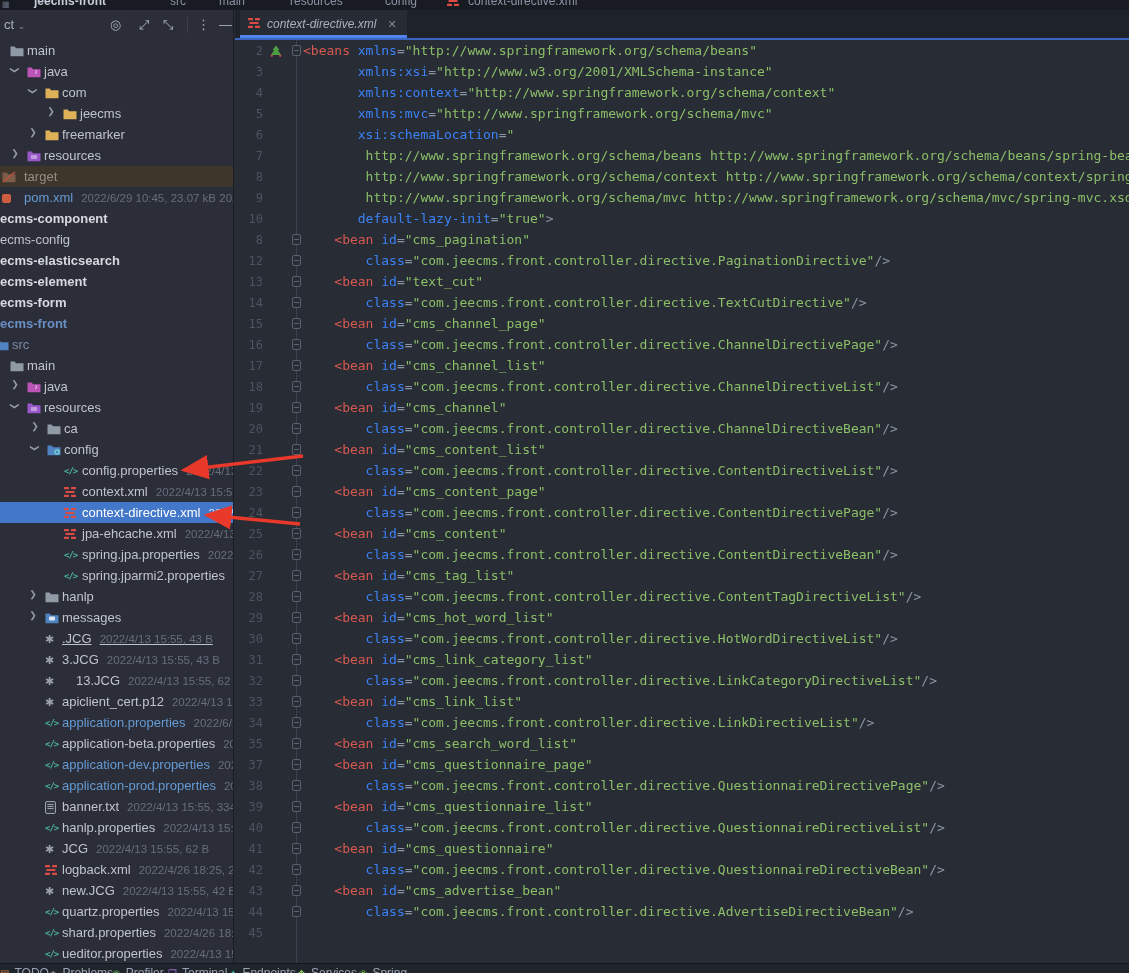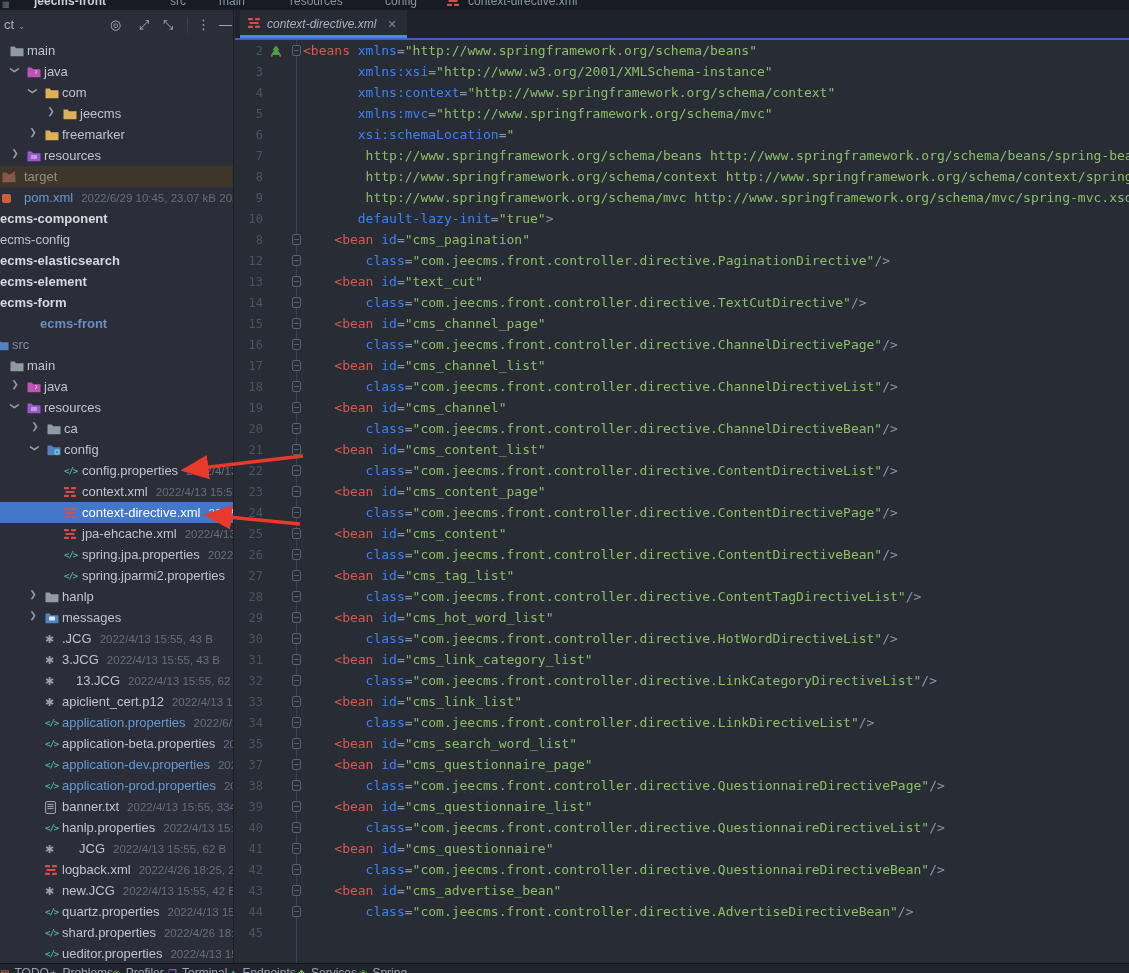--- a/index.html
+++ b/index.html
@@ -191,21 +191,21 @@
       <div class="tree-row">
         <span class="t-text" style="left: 0px;"><span class="lbl bold">ecms-elasticsearch</span></span>
       </div>
       <div class="tree-row">
         <span class="t-text" style="left: 0px;"><span class="lbl bold">ecms-element</span></span>
       </div>
       <div class="tree-row">
         <span class="t-text" style="left: 0px;"><span class="lbl bold">ecms-form</span></span>
       </div>
       <div class="tree-row">
-        <span class="t-text" style="left: 0px; padding-left: 40px;"><span class="lbl bold-blue">ecms-front</span></span>
+        <span class="t-text" style="left: 0px;"><span class="lbl bold-blue">ecms-front</span></span>
       </div>
       <div class="tree-row">
         <span class="t-icon" style="left: -5px;">
           <svg width="14" height="12" viewBox="0 0 14 12">
             <path d="M0.5 1.5 h4.2 l1.3 1.8 H13.5 v8 H0.5 z" fill="#4f83c2"></path>
           </svg>
         </span>
         <span class="t-text" style="left: 12px;"><span class="lbl srcblue">src</span></span>
       </div>
       <div class="tree-row">
@@ -331,21 +331,21 @@
             <path d="M0.5 1.5 h4.2 l1.3 1.8 H13.5 v8 H0.5 z" fill="#4f83c2"></path>
             <rect x="4" y="4.5" width="6" height="4" rx="1" fill="#dfe8f2"></rect>
           </svg>
         </span>
         <span class="t-text" style="left: 62px;"><span class="lbl">messages</span></span>
       </div>
       <div class="tree-row">
         <span class="t-icon" style="left: 45px;">
           <span class="ic-star">✱</span>
         </span>
-        <span class="t-text" style="left: 62px;"><span class="lbl">.JCG</span><span class="meta">2022/4/13 15:55, 43 B</span></span>
+        <span class="t-text" style="left: 62px; text-decoration: underline;"><span class="lbl">.JCG</span><span class="meta">2022/4/13 15:55, 43 B</span></span>
       </div>
       <div class="tree-row">
         <span class="t-icon" style="left: 45px;">
           <span class="ic-star">✱</span>
         </span>
         <span class="t-text" style="left: 62px;"><span class="lbl">3.JCG</span><span class="meta">2022/4/13 15:55, 43 B</span></span>
       </div>
       <div class="tree-row">
         <span class="t-icon" style="left: 45px;">
           <span class="ic-star">✱</span>
@@ -394,21 +394,21 @@
       <div class="tree-row">
         <span class="t-icon" style="left: 45px;">
           <span class="ic-props">&lt;/&gt;</span>
         </span>
         <span class="t-text" style="left: 62px;"><span class="lbl">hanlp.properties</span><span class="meta">2022/4/13 15:5</span></span>
       </div>
       <div class="tree-row">
         <span class="t-icon" style="left: 45px;">
           <span class="ic-star">✱</span>
         </span>
-        <span class="t-text" style="left: 62px; margin-left: 17px;"><span class="lbl">JCG</span><span class="meta">2022/4/13 15:55, 62 B</span></span>
+        <span class="t-text" style="left: 62px;"><span class="lbl">JCG</span><span class="meta">2022/4/13 15:55, 62 B</span></span>
       </div>
       <div class="tree-row">
         <span class="t-icon" style="left: 45px;">
           <svg width="12" height="12" viewBox="0 0 12 12">
             <g fill="#dd4b44">
               <rect x="0" y="1" width="5" height="2.2" rx="0.5"></rect>
               <rect x="7" y="1" width="5" height="2.2" rx="0.5"></rect>
               <rect x="1.5" y="4.9" width="9" height="2.2" rx="0.5"></rect>
               <rect x="0" y="8.8" width="5" height="2.2" rx="0.5"></rect>
               <rect x="7" y="8.8" width="5" height="2.2" rx="0.5"></rect>

